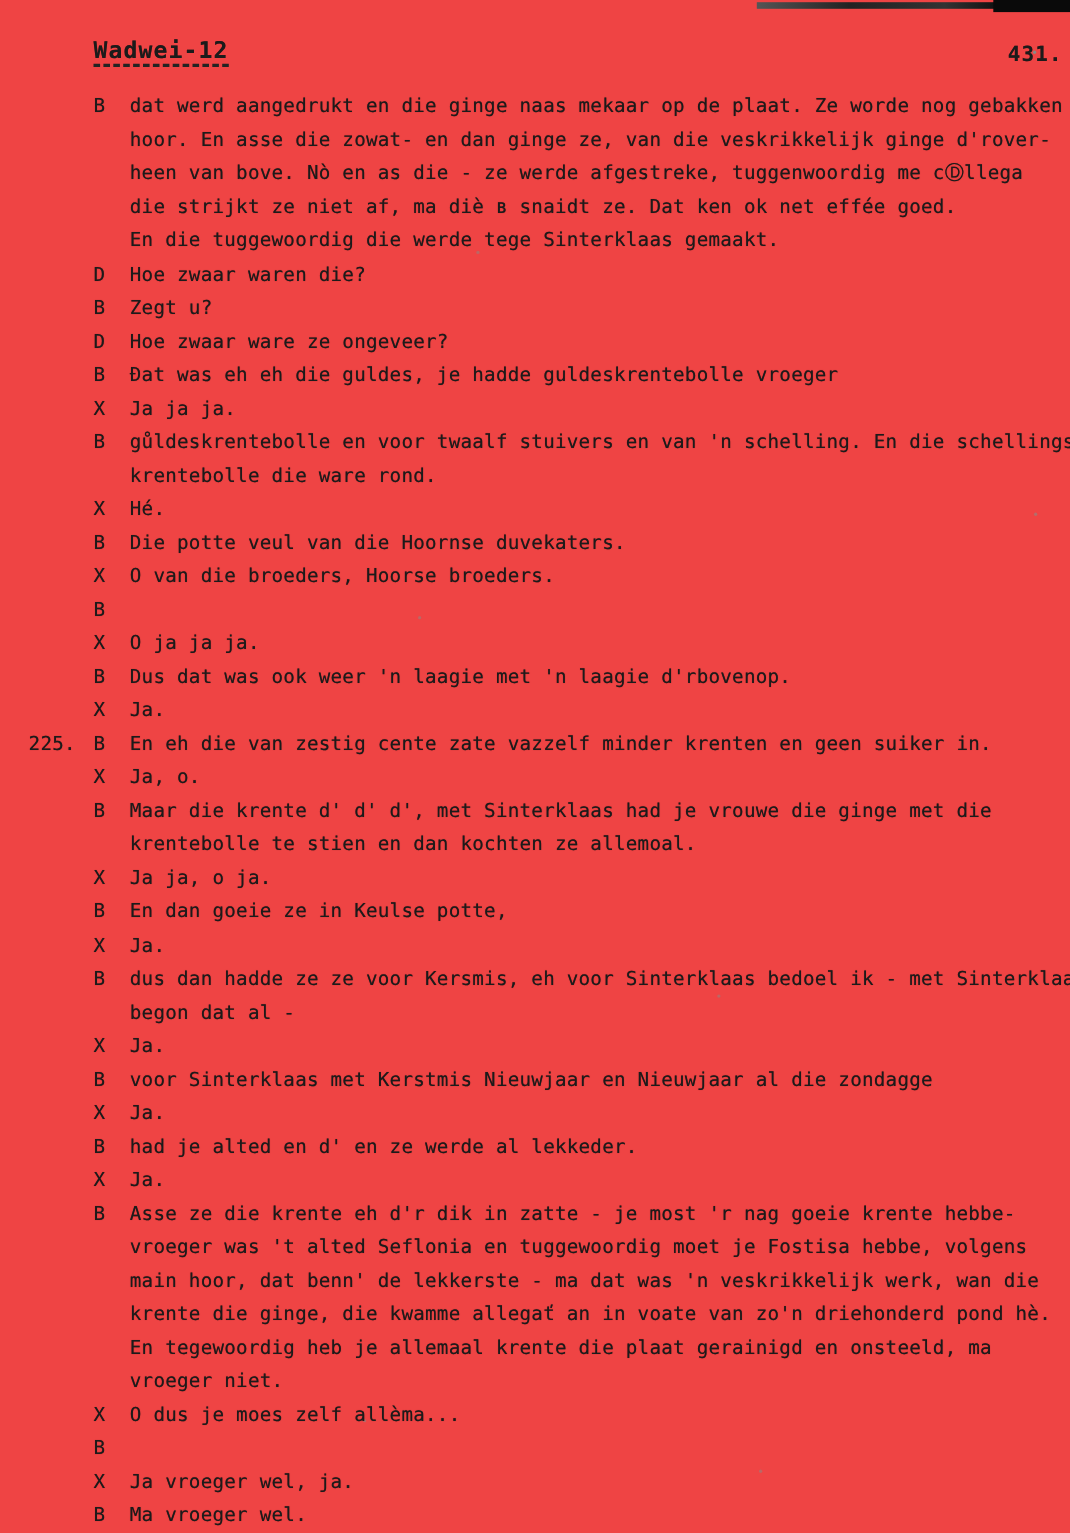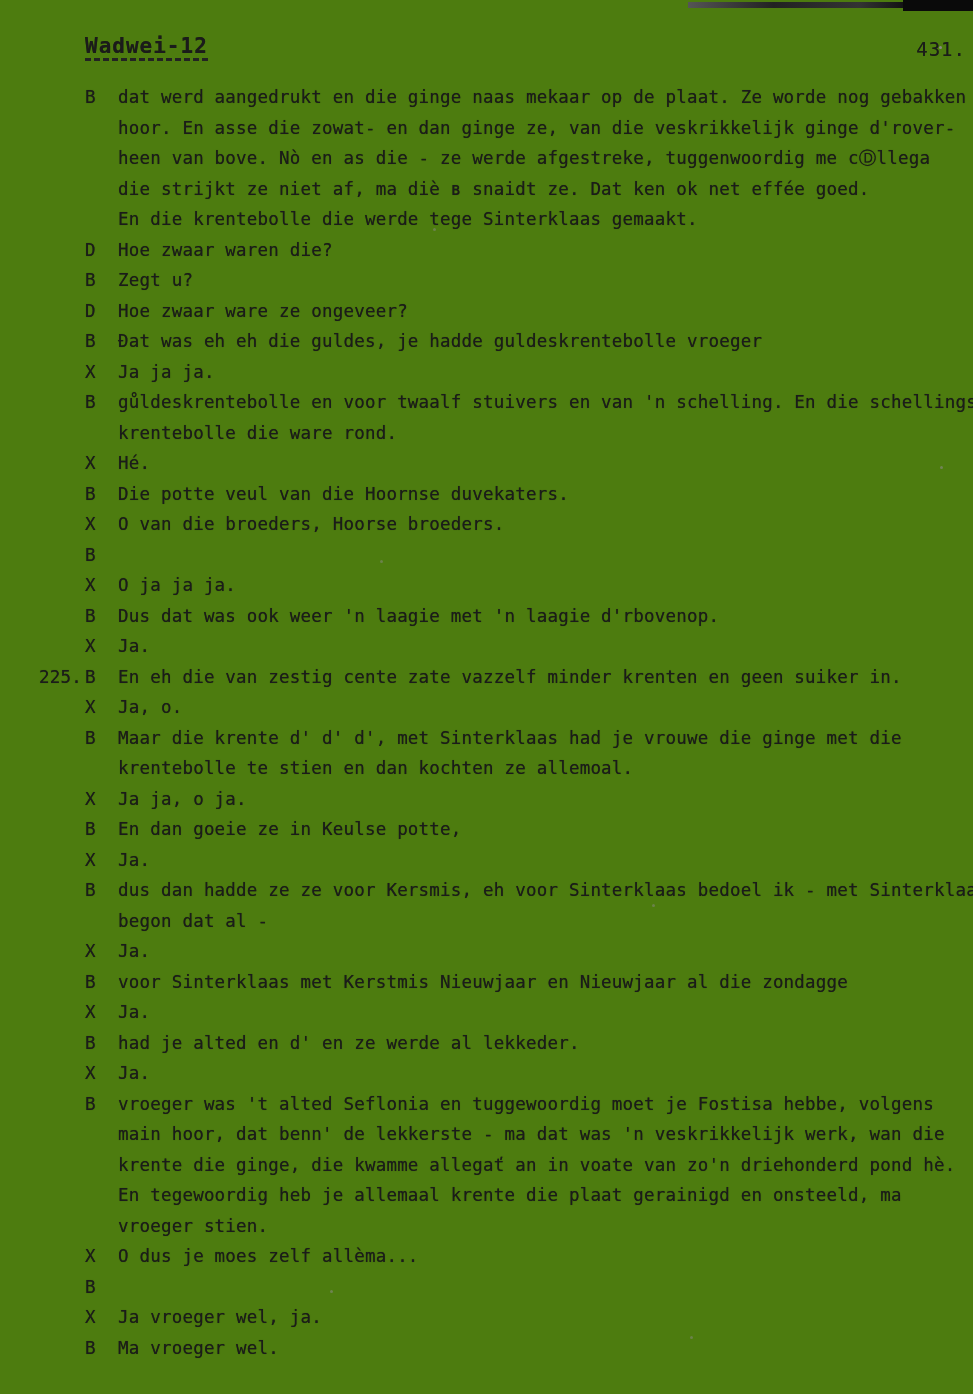--- a/index.html
+++ b/index.html
@@ -1,21 +1,21 @@
 <!DOCTYPE html>
 <html><head>
 <meta charset="utf-8">
 <style>
   html, body { margin: 0; padding: 0; background: #e8e8e6; }
   .page {
     position: relative;
     width: 973px;
     height: 1394px;
     margin: 0 auto;
-    background: #4d7c0f;
+    background: #ef4444;
     overflow: hidden;
     font-family: "DejaVu Sans Mono", "DejaVu Sans", monospace;
     color: #1b1b1b;
   }
   
   .scan-bar {
     position: absolute;
     top: 2px; left: 688px; right: 0;
     height: 6px;
     background: linear-gradient(to right, #555 0%, #222 30%, #333 60%, #000 85%, #000 100%);
@@ -39,38 +39,38 @@
     font-weight: bold;
     letter-spacing: 1px;
     border-bottom: 3px dashed #232323;
     padding-bottom: 0px;
     text-shadow: 0 0 0.6px rgba(0,0,0,0.5);
   }
   .page-number {
     position: absolute;
     top: 38px; right: 7px;
     font-size: 19px;
-    font-weight: normal;
+    font-weight: bold;
     letter-spacing: 1px;
     text-shadow: 0 0 0.6px rgba(0,0,0,0.45);
   }
   .transcript {
     position: absolute;
     top: 82px; left: 0; right: 4px;
   }
   .turn {
     display: grid;
     grid-template-columns: 85px 33px 1fr;
     font-size: 17.5px;
     line-height: 30.5px;
     text-shadow: 0 0 0.7px rgba(0,0,0,0.55);
     letter-spacing: 0.2px;
   }
   .margin-num {
-    padding-left: 39px;
+    padding-left: 26px;
     white-space: nowrap;
   }
   .speaker {
     white-space: pre;
   }
   .turn-text .text-line {
     white-space: nowrap;
   }
 </style>
 </head>
@@ -94,21 +94,21 @@
 
   <div class="transcript">
     <div class="turn">
       <span class="margin-num"></span>
       <span class="speaker">B</span>
       <div class="turn-text">
           <div class="text-line">dat werd aangedrukt en die ginge naas mekaar op de plaat. Ze worde nog gebakken</div>
           <div class="text-line">hoor. En asse die zowat- en dan ginge ze, van die veskrikkelijk ginge d'rover-</div>
           <div class="text-line">heen van bove. Nò en as die - ze werde afgestreke, tuggenwoordig me cⒹllega</div>
           <div class="text-line">die strijkt ze niet af, ma diè ʙ snaidt ze. Dat ken ok net effée goed.</div>
-          <div class="text-line">En die krentebolle die werde tege Sinterklaas gemaakt.</div>
+          <div class="text-line">En die tuggewoordig die werde tege Sinterklaas gemaakt.</div>
         </div>
     </div>
 
     <div class="turn">
       <span class="margin-num"></span>
       <span class="speaker">D</span>
       <div class="turn-text">
           <div class="text-line">Hoe zwaar waren die?</div>
         </div>
     </div>
@@ -302,25 +302,26 @@
       <span class="speaker">X</span>
       <div class="turn-text">
           <div class="text-line">Ja.</div>
         </div>
     </div>
 
     <div class="turn">
       <span class="margin-num"></span>
       <span class="speaker">B</span>
       <div class="turn-text">
+          <div class="text-line">Asse ze die krente eh d'r dik in zatte - je most 'r nag goeie krente hebbe-</div>
           <div class="text-line">vroeger was 't alted Seflonia en tuggewoordig moet je Fostisa hebbe, volgens</div>
           <div class="text-line">main hoor, dat benn' de lekkerste - ma dat was 'n veskrikkelijk werk, wan die</div>
           <div class="text-line">krente die ginge, die kwamme allegať an in voate van zo'n driehonderd pond hè.</div>
           <div class="text-line">En tegewoordig heb je allemaal krente die plaat gerainigd en onsteeld, ma</div>
-          <div class="text-line">vroeger stien.</div>
+          <div class="text-line">vroeger niet.</div>
         </div>
     </div>
 
     <div class="turn">
       <span class="margin-num"></span>
       <span class="speaker">X</span>
       <div class="turn-text">
           <div class="text-line">O dus je moes zelf allèma...</div>
         </div>
     </div>

